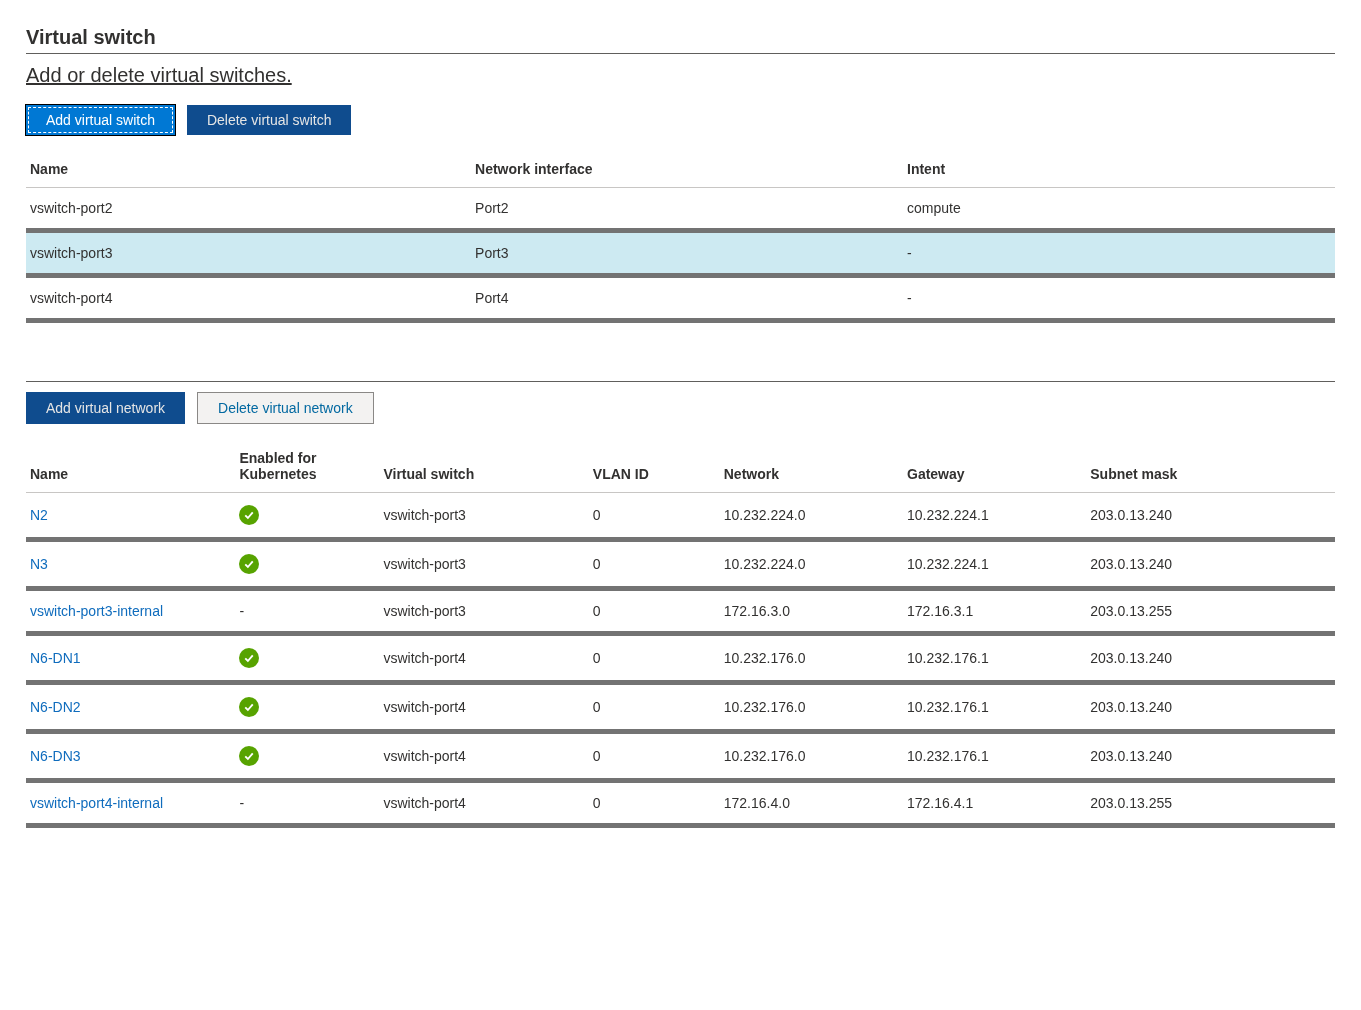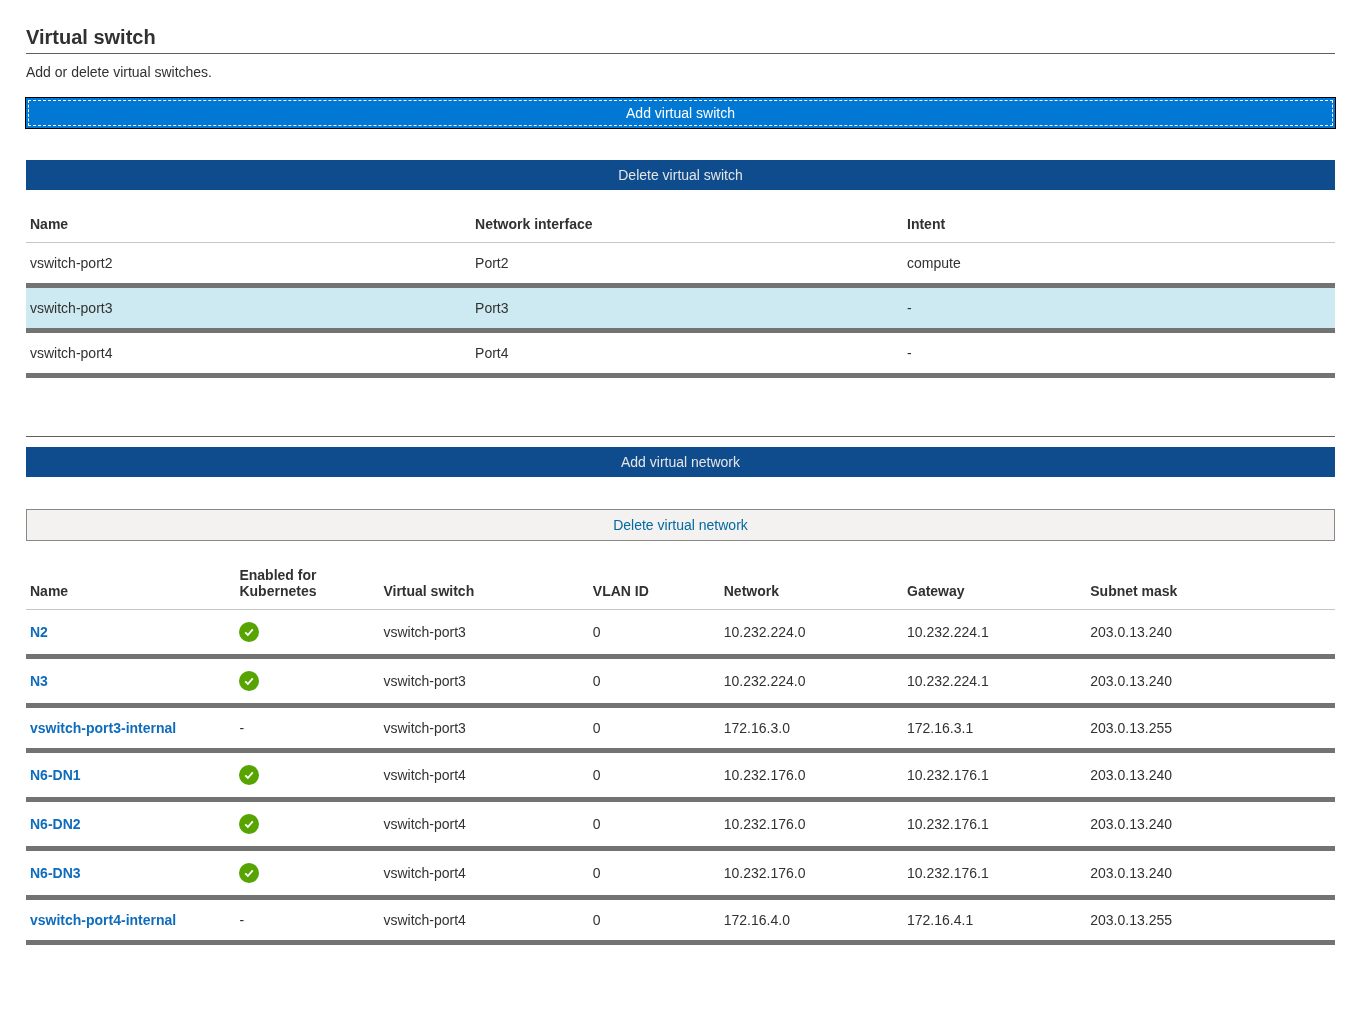--- a/index.html
+++ b/index.html
@@ -19,29 +19,29 @@
     }
     .section {
       margin-bottom: 58px;
     }
     .section-divider {
       border: none;
       border-top: 1px solid #605e5c;
       margin: 0 0 10px 0;
     }
     .section-desc {
-      font-size: 14px;
+      font-size: 20px;
       color: #323130;
       margin: 0 0 18px 0;
+      text-decoration: underline;
     }
     .btn-row {
       display: flex;
-      gap: 32px;
+      gap: 12px;
       margin-bottom: 16px;
-      flex-direction: column;
     }
     button.btn {
       border: none;
       padding: 7px 20px;
       font-size: 14px;
       font-family: inherit;
       cursor: pointer;
       background: #0f4c8e;
       color: #e5e5e5;
     }
@@ -77,21 +77,20 @@
       font-size: 14px;
       vertical-align: middle;
     }
     tr.selected td {
       background: #cdeaf2;
     }
     .link {
       color: #0f6cbd;
       text-decoration: none;
       cursor: pointer;
-      font-weight: bold;
     }
     .check-icon {
       display: inline-flex;
       align-items: center;
       justify-content: center;
       width: 20px;
       height: 20px;
       border-radius: 50%;
       background: #57a300;
       color: #fff;

